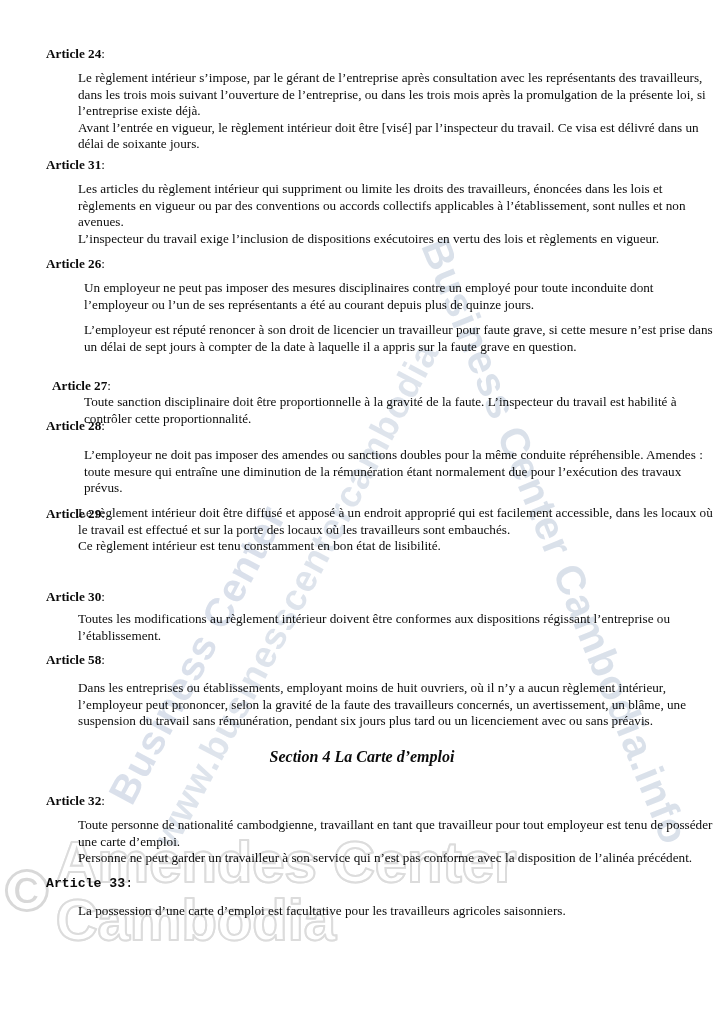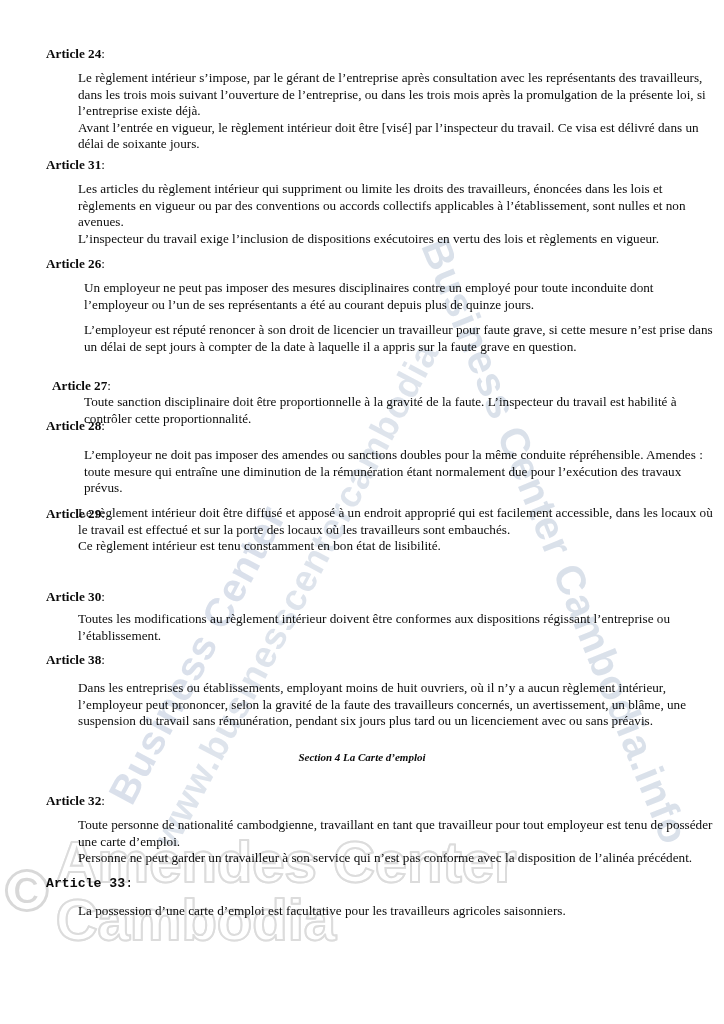--- a/index.html
+++ b/index.html
@@ -114,21 +114,21 @@
   }
   .para {
     font-size: 13.2px;
     line-height: 16.6px;
     text-align: left;
     margin-left: 32px;
   }
   .section-head {
     font-weight: 700;
     font-style: italic;
-    font-size: 11px;
+    font-size: 16px;
     line-height: 18px;
     white-space: nowrap;
   }
 </style>
 </head>
 <body>
 
 <div id="page">
 
   <div id="watermarks">
@@ -177,21 +177,21 @@
     </div>
     <div class="blk para" style="left:46px; top:505px; width:636px; white-space:pre-line;">Le règlement intérieur doit être diffusé et apposé à un endroit approprié qui est facilement accessible, dans les locaux où le travail est effectué et sur la porte des locaux où les travailleurs sont embauchés.
 Ce règlement intérieur est tenu constamment en bon état de lisibilité.</div>
 
     <div class="blk art-head" style="left:46px; top:589px;">
       <span>Article 30</span><span class="colon">:</span>
     </div>
     <div class="blk para" style="left:46px; top:611px; width:600px;">Toutes les modifications au règlement intérieur doivent être conformes aux dispositions régissant l’entreprise ou l’établissement.</div>
 
     <div class="blk art-head" style="left:46px; top:652px;">
-      <span>Article 38</span><span class="colon">:</span>
+      <span>Article 58</span><span class="colon">:</span>
     </div>
     <div class="blk para" style="left:46px; top:680px; width:636px;">Dans les entreprises ou établissements, employant moins de huit ouvriers, où il n’y a aucun règlement intérieur, l’employeur peut prononcer, selon la gravité de la faute des travailleurs concernés, un avertissement, un blâme, une suspension du travail sans rémunération, pendant six jours plus tard ou un licenciement avec ou sans préavis.</div>
 
     <div class="blk section-head" style="left:0px; top:748px; width:724px; text-align:center;">Section 4  La Carte d’emploi</div>
 
     <div class="blk art-head" style="left:46px; top:793px;">
       <span>Article 32</span><span class="colon">:</span>
     </div>
     <div class="blk para" style="left:46px; top:817px; width:636px; white-space:pre-line;">Toute personne de nationalité cambodgienne, travaillant en tant que travailleur pour tout employeur est tenu de posséder une carte d’emploi.
 Personne ne peut garder un travailleur à son service qui n’est pas conforme avec la disposition de l’alinéa précédent.</div>

